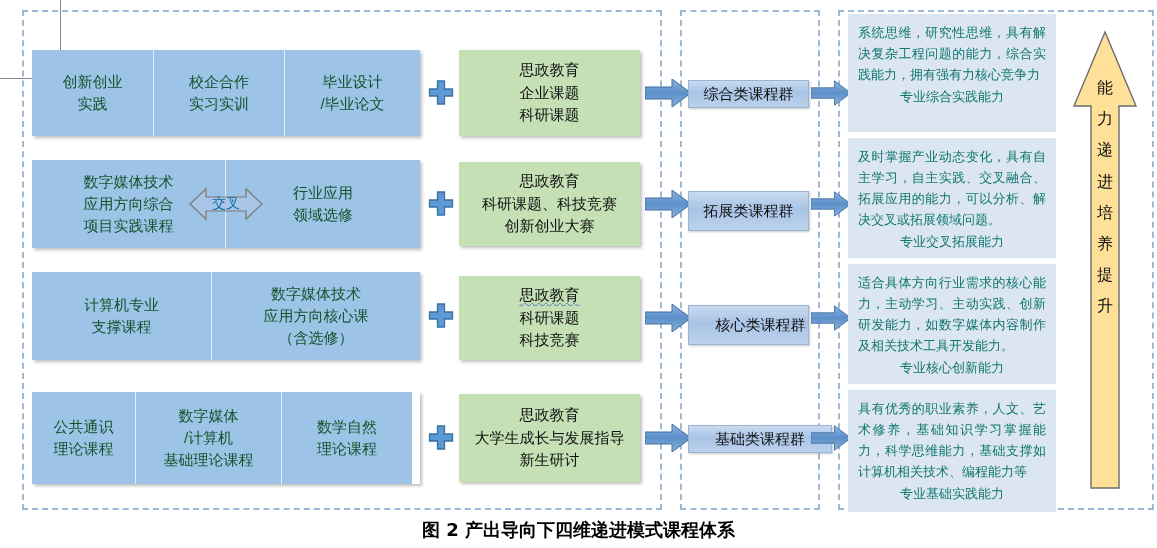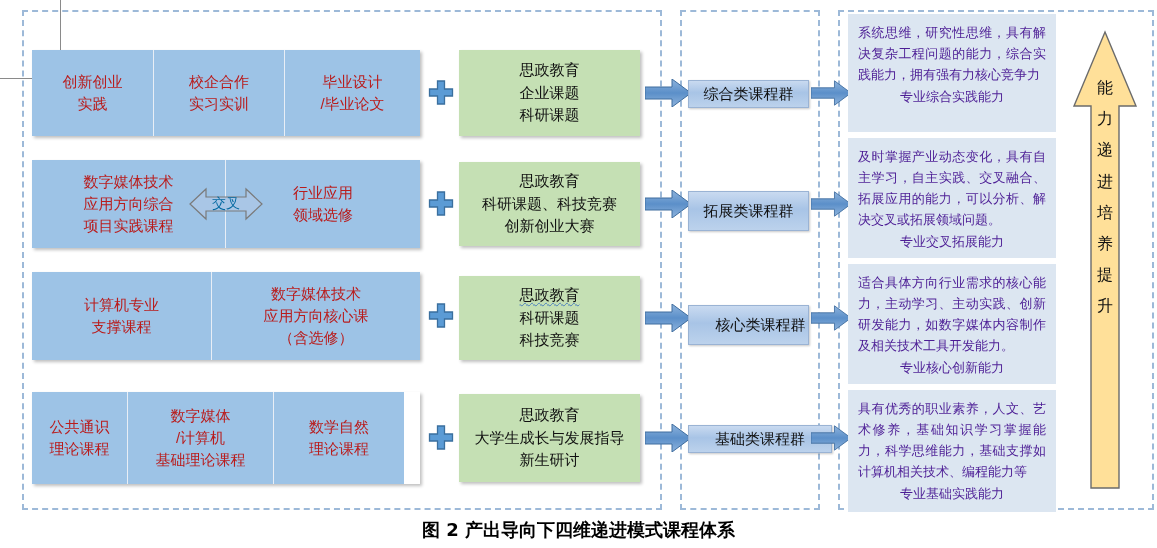--- a/index.html
+++ b/index.html
@@ -39,21 +39,21 @@
   }
   .blue-cell{
     background:#9dc3e6;
     border-right:1px solid #e8eef6;
     display:flex;
     align-items:center;
     justify-content:center;
     text-align:center;
     font-size:15px;
     line-height:1.45;
-    color:#b91c1c;
+    color:#14532d;
     box-sizing:border-box;
     padding:2px 4px;
   }
   .blue-cell:last-child{border-right:none;}
 
   
   .cross-marker{
     position:absolute;
     width:76px;height:38px;
     display:flex;align-items:center;justify-content:center;
@@ -108,21 +108,21 @@
   .arrow{position:absolute;}
 
   
   .info-box{
     position:absolute;
     background:#dce6f1;
     box-sizing:border-box;
     padding:8px 10px 12px 10px;
     font-size:13px;
     line-height:1.62;
-    color:#4c1d95;
+    color:#0f766e;
     text-align:justify;
     text-align-last:left;
   }
   .info-box .tail{
     display:block;
     text-align:center;
     text-align-last:center;
     margin-top:1px;
   }
 
@@ -311,21 +311,21 @@
       <path d="M0 8 H27 V0 L46 14 L27 28 V20 H0 Z" fill="url(#ag1)" stroke="#3f6d9e" stroke-width="1"></path>
     </svg>
   </div>
 
   <div class="info-box" style="left:848px;top:264px;width:208px;height:120px;">
     <span>适合具体方向行业需求的核心能力，主动学习、主动实践、创新研发能力，如数字媒体内容制作及相关技术工具开发能力。</span>
     <span class="tail">专业核心创新能力</span>
   </div>
 
   <div class="blue-group" style="left:32px;top:392px;width:388px;height:92px;">
-    <div class="blue-cell" style="width:96px;">
+    <div class="blue-cell" style="width:104px;">
         <span>公共通识<br>理论课程</span>
       </div>
     <div class="blue-cell" style="width:146px;">
         <span>数字媒体<br>/计算机<br>基础理论课程</span>
       </div>
     <div class="blue-cell" style="width:130px;">
         <span>数学自然<br>理论课程</span>
       </div>
   </div>
 

